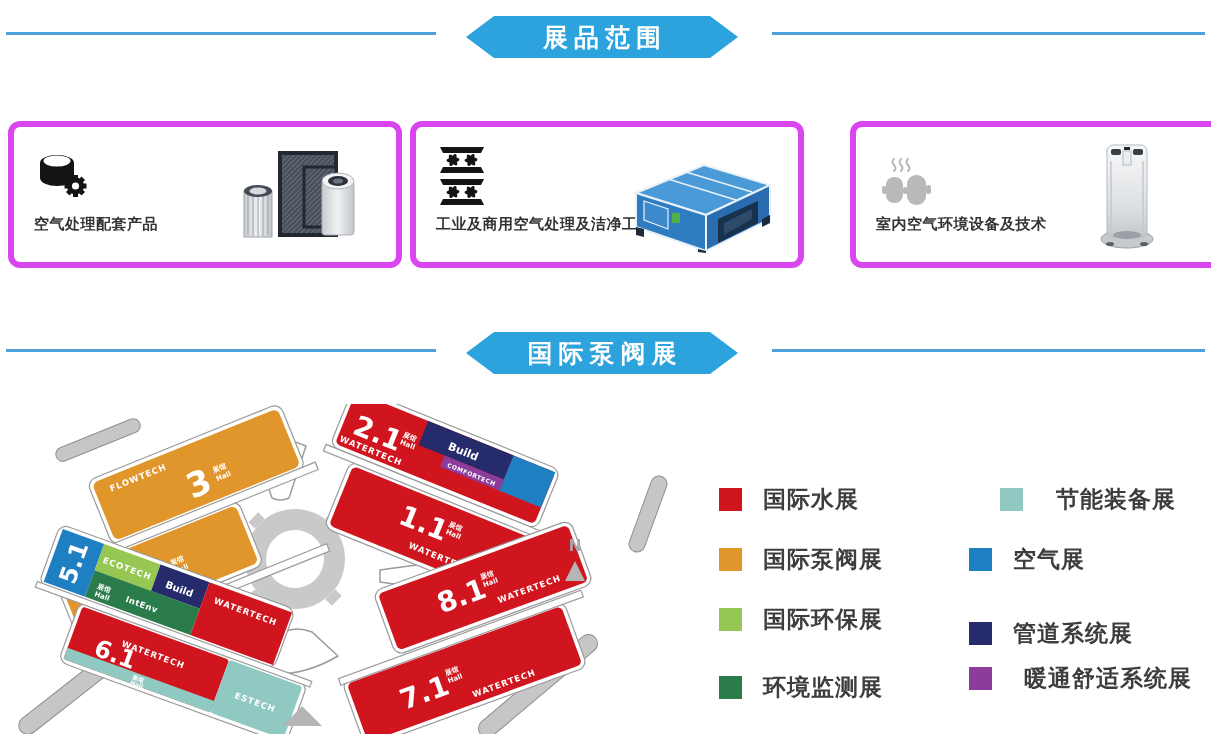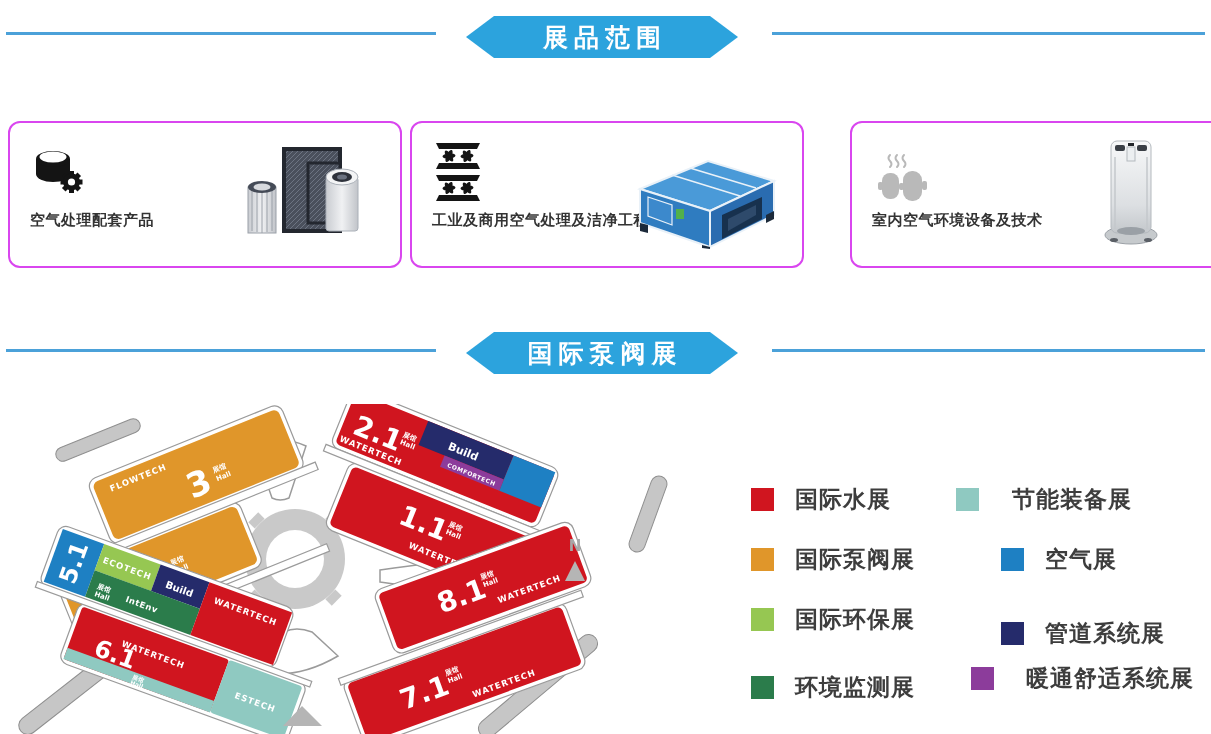--- a/index.html
+++ b/index.html
@@ -9,28 +9,28 @@
 
   
   .ribbon { position:absolute; left:466px; width:272px; height:42px; background:#2CA3DD;
     clip-path:polygon(28px 0,244px 0,272px 21px,244px 42px,28px 42px,0 21px);
     display:flex; align-items:center; justify-content:center;
     color:#fff; font-weight:bold; font-size:25px; letter-spacing:6px; text-indent:6px; }
   .rule { position:absolute; height:3px; background:#4BA1D9; }
 
   
   .card { position:absolute; top:121px; width:394px; height:147px; background:#fff;
-    border:2px solid #d946ef; border-radius:12px; }
+    border:6px solid #d946ef; border-radius:12px; }
   .card-icon { position:absolute; left:22px; top:24px; }
   .card-label { position:absolute; left:20px; top:88px; font-size:15px; font-weight:bold;
     color:#333; letter-spacing:0.5px; white-space:nowrap; }
   .card-img { position:absolute; }
 
   
-  .legend-item { position:absolute; display:flex; align-items:center; gap:21px; height:26px;margin-left:32px; }
+  .legend-item { position:absolute; display:flex; align-items:center; gap:21px; height:26px; }
   .legend-swatch { width:23px; height:23px; flex:0 0 auto; }
   .legend-label { font-size:23px; font-weight:bold; color:#3d3d3d; letter-spacing:1px; white-space:nowrap; }
 
   
   .map-svg { position:absolute; left:8px; top:404px; }
   .map-svg .pad { fill:#fff; stroke:#9a9a9a; stroke-width:1.2; }
   .map-svg .road { fill:#fff; stroke:#9b9b9b; stroke-width:1.2; }
   .map-svg .funnel { fill:#fff; stroke:#9b9b9b; stroke-width:1.5; }
   .map-svg .gray { fill:#c6c6c6; stroke:#8f8f8f; stroke-width:1; }
   .map-svg text { fill:#fff; font-weight:bold; font-family:inherit; }
@@ -346,21 +346,21 @@
       <polygon points="557,177 567,157 577,177" fill="#b5b5b5"></polygon>
     </g>
 
     <polygon points="275,322 294,302 314,322" fill="#b5b5b5"></polygon>
   </svg>
 
   <div class="legend-item" style="left:719px; top:486px;">
     <span class="legend-swatch" style="background-color: rgb(208, 21, 31);"></span>
     <span class="legend-label">国际水展</span>
   </div>
-  <div class="legend-item" style="left:924px; top:486px;gap:33px;">
+  <div class="legend-item" style="left:1000px; top:486px;gap:33px;">
     <span class="legend-swatch" style="background-color: rgb(143, 201, 193);"></span>
     <span class="legend-label">节能装备展</span>
   </div>
   <div class="legend-item" style="left:719px; top:546px;">
     <span class="legend-swatch" style="background-color: rgb(224, 150, 42);"></span>
     <span class="legend-label">国际泵阀展</span>
   </div>
   <div class="legend-item" style="left:969px; top:546px;">
     <span class="legend-swatch" style="background-color: rgb(30, 128, 195);"></span>
     <span class="legend-label">空气展</span>
@@ -370,18 +370,18 @@
     <span class="legend-label">国际环保展</span>
   </div>
   <div class="legend-item" style="left:969px; top:620px;">
     <span class="legend-swatch" style="background-color: rgb(37, 43, 107);"></span>
     <span class="legend-label">管道系统展</span>
   </div>
   <div class="legend-item" style="left:719px; top:674px;">
     <span class="legend-swatch" style="background-color: rgb(43, 124, 75);"></span>
     <span class="legend-label">环境监测展</span>
   </div>
-  <div class="legend-item" style="left:939px; top:665px;gap:32px;">
+  <div class="legend-item" style="left:969px; top:665px;gap:32px;">
     <span class="legend-swatch" style="background-color: rgb(140, 60, 155);"></span>
     <span class="legend-label">暖通舒适系统展</span>
   </div>
 
 </div>
 
 </body></html>

